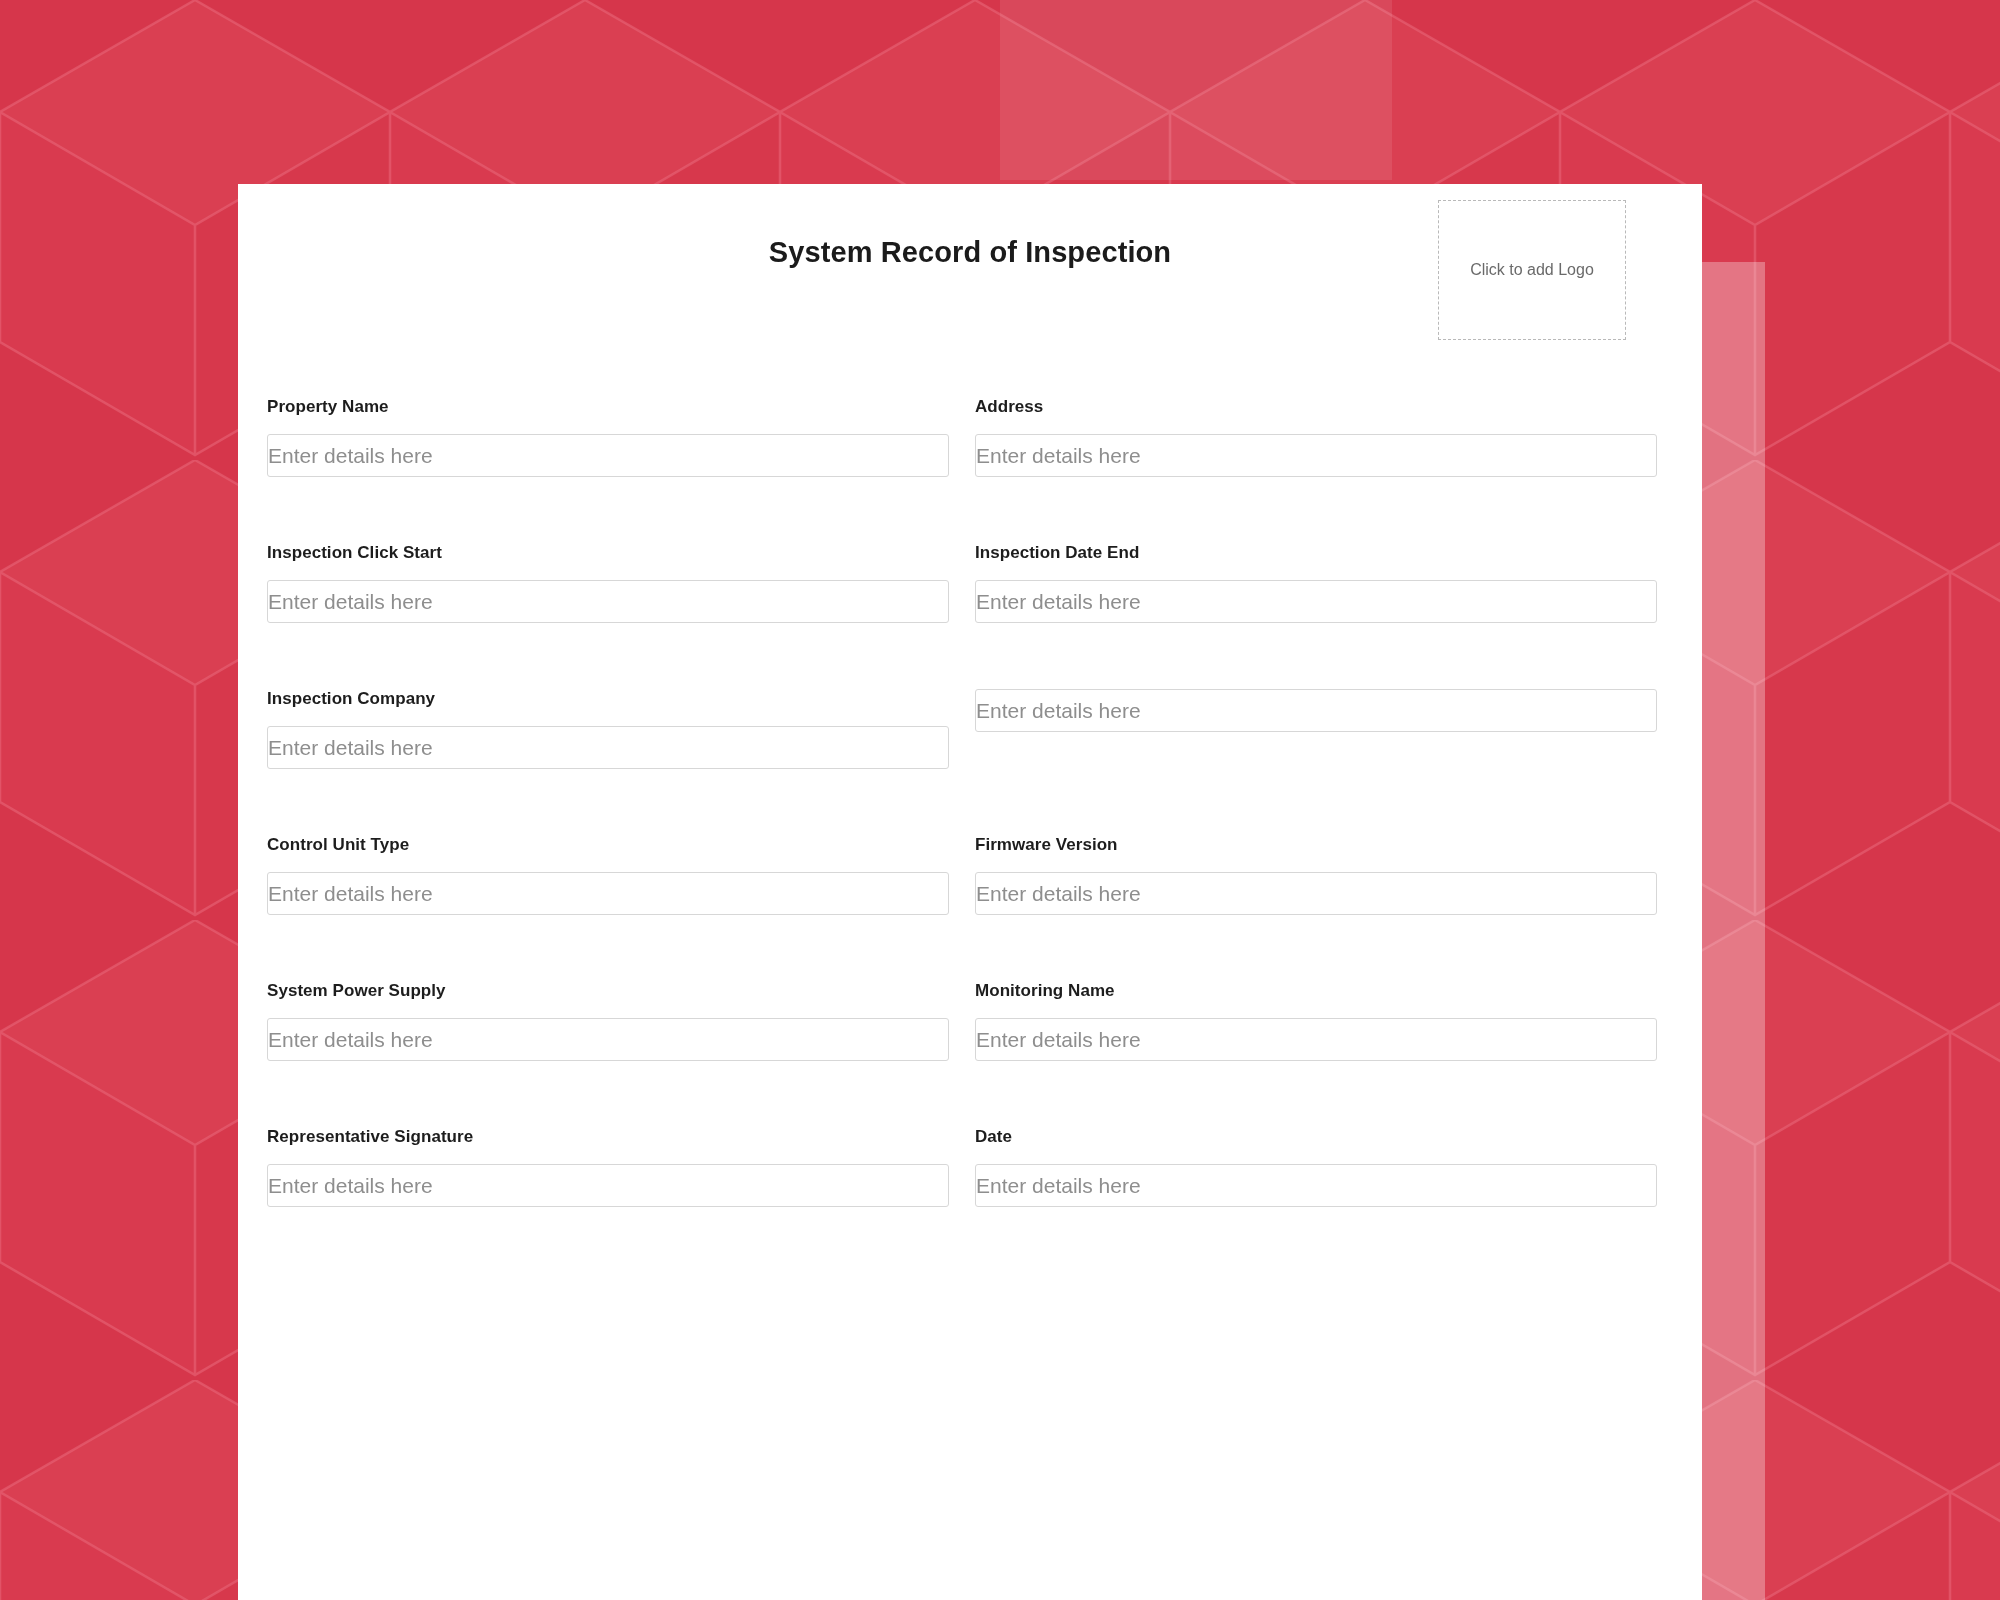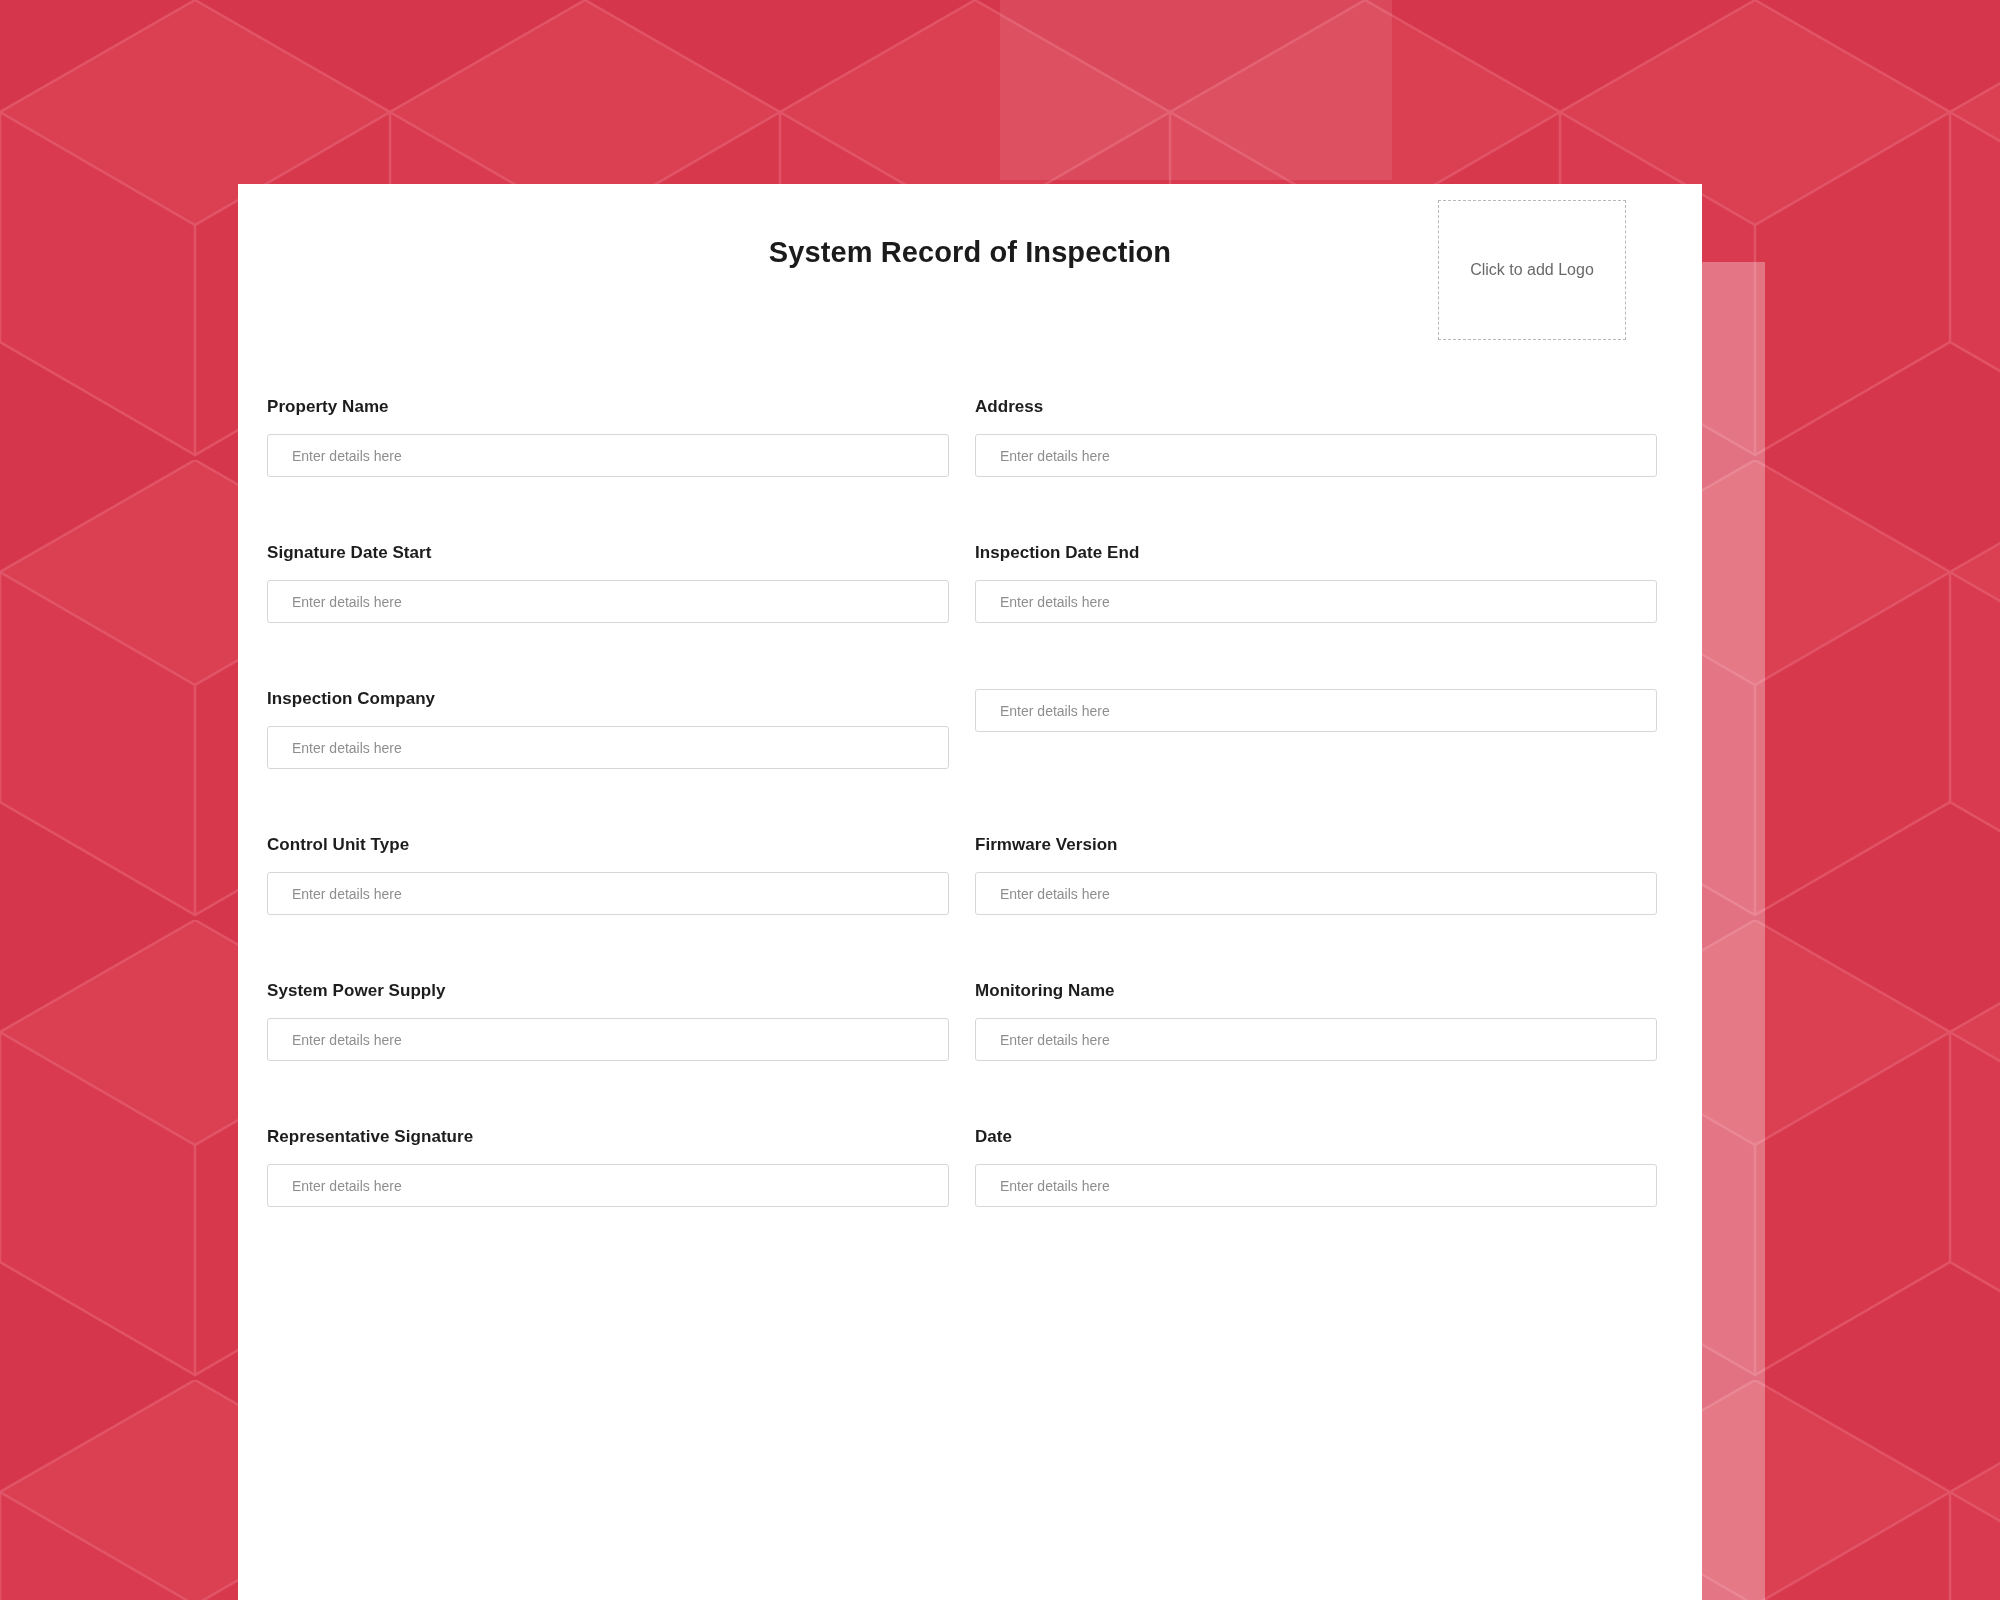--- a/index.html
+++ b/index.html
@@ -112,23 +112,23 @@
   }
 
   .field-input {
     display: block;
     width: 682px;
     height: 43px;
     border: 1px solid #d7d7d7;
     border-radius: 3px;
     background: #ffffff;
     font-family: "Liberation Sans", sans-serif;
-    font-size: 14px;
+    font-size: 21px;
     color: #1d1d1d;
-    padding: 0 24px;
+    padding: 0 0;
     outline: none;
   }
   .field-input::placeholder {
     color: #8e8e8e;
     opacity: 1;
   }
   .field.right .field-input { margin-left: -9px; }
   .field.right .field-label { margin-left: -9px; }
 </style>
 </head>
@@ -169,21 +169,21 @@
 
   <div class="field">
         <label class="field-label">Property Name</label>
         <input type="text" class="field-input" placeholder="Enter details here" style="">
       </div>
       <div class="field right">
         <label class="field-label">Address</label>
         <input type="text" class="field-input" placeholder="Enter details here" style="">
       </div>
       <div class="field">
-        <label class="field-label">Signature Date Start</label>
+        <label class="field-label">Inspection Click Start</label>
         <input type="text" class="field-input" placeholder="Enter details here" style="">
       </div>
       <div class="field right">
         <label class="field-label">Inspection Date End</label>
         <input type="text" class="field-input" placeholder="Enter details here" style="">
       </div>
       <div class="field">
         <label class="field-label">Inspection Company</label>
         <input type="text" class="field-input" placeholder="Enter details here" style="">
       </div>

